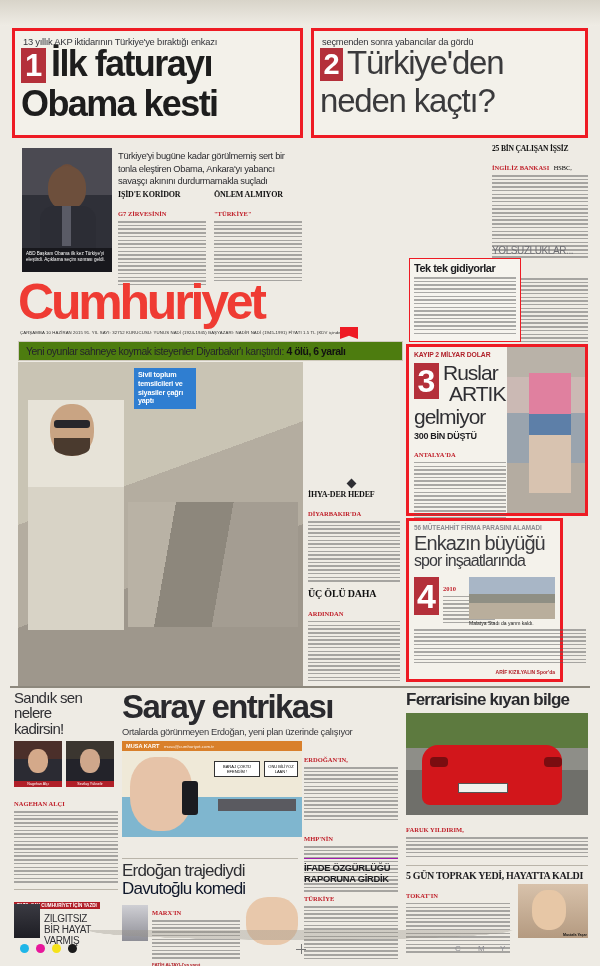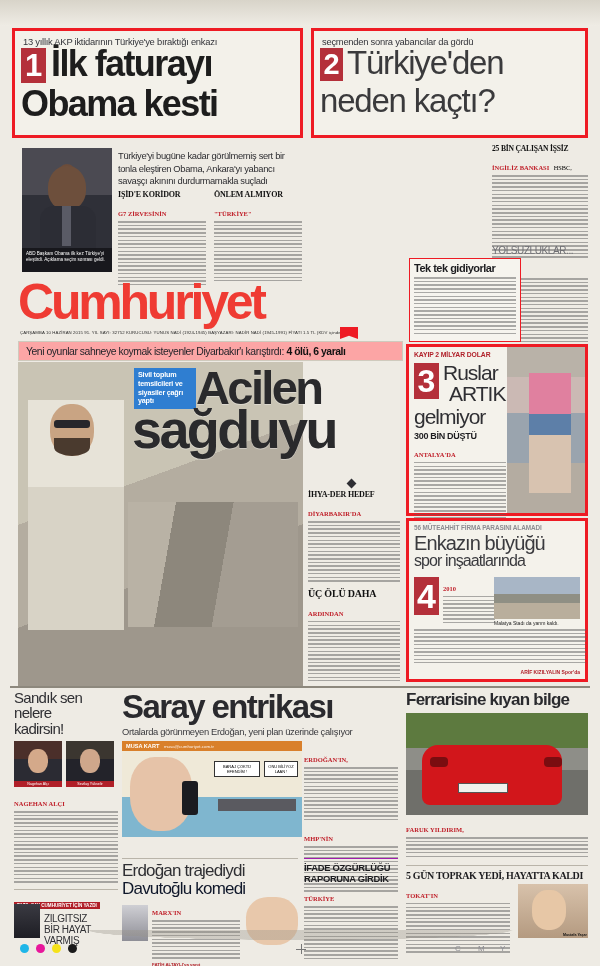--- a/index.html
+++ b/index.html
@@ -64,21 +64,21 @@
     position:absolute; left:18px; top:278px; width:380px; height:48px;
     font-family:"Liberation Sans", sans-serif; font-weight:bold;
     font-size:50px; color:#ef3b33; letter-spacing:-3.2px; line-height:48px;
   }
   #dateline {
     position:absolute; left:20px; top:330px; width:380px;
     font-size:4.3px; color:#2c2c2c; letter-spacing:.1px; white-space:nowrap;
   }
   #flash {
     position:absolute; left:18px; top:341px; width:385px; height:20px;
-    background:#fca5a5; border:1px solid #cfcabd;
+    background:#4d7c0f; border:1px solid #cfcabd;
     font-size:10.4px; color:#24242a; letter-spacing:-.45px;
     padding:4px 7px; white-space:nowrap; overflow:hidden;
   }
   #flash b { color:#111; }
 
   
   #mainPhoto {
     position:absolute; left:18px; top:362px; width:285px; height:325px;
     background:
       linear-gradient(160deg,#c9c4b4 0 38%, #b4ada0 38% 62%, #9e978c 62% 100%);
@@ -92,21 +92,21 @@
     position:absolute; left:134px; top:368px; width:62px; height:41px;
     background:#2f7ed1; color:#fff; font-size:7.2px; font-weight:bold;
     line-height:1.22; padding:3px 4px; letter-spacing:-.2px;
   }
 
   
   .col { position:absolute; }
 
   
   #box3 { left:406px; top:344px; width:182px; height:172px; background:#f4f2eb; }
-  #box4 { left:406px; top:518px; width:182px; height:164px; background:#f4f2eb; }
+  #box4 { left:406px; top:518px; width:157px; height:164px; background:#f4f2eb; }
   #tekTek { position:absolute; left:409px; top:258px; width:112px; height:84px;
             background:#f6f4ee; border:1.6px solid #ee1b24; padding:3px 4px; }
 
   
   #bottomRule { position:absolute; left:10px; top:686px; width:580px; height:2px; background:#8d887d; }
   #sandikCol { position:absolute; left:14px; top:690px; width:104px; }
   #sarayCol  { position:absolute; left:122px; top:690px; width:278px; }
   #ferrariCol{ position:absolute; left:406px; top:690px; width:182px; }
   .cmyk { position:absolute; display:flex; gap:7px; left:20px; top:944px; }
   .cmyk i { width:9px; height:9px; border-radius:50%; display:block; }
@@ -196,24 +196,20 @@
                 background:linear-gradient(#e7e3d8 0 38%, #d8d3c6 38% 100%);"></div>
     <div style="position:absolute;left:32px;top:42px;width:44px;height:52px;border-radius:46%;background:#c9a483;"></div>
     <div style="position:absolute;left:36px;top:58px;width:36px;height:8px;background:#26262b;border-radius:3px;"></div>
     <div style="position:absolute;left:36px;top:76px;width:36px;height:18px;border-radius:0 0 50% 50%;background:#4a3a2e;"></div>
     <div style="position:absolute;left:110px;top:140px;width:170px;height:125px;
                 background:linear-gradient(100deg,#b9b2a5 0 25%, #8d877c 25% 55%, #a49d92 55% 100%);"></div>
 
   </div>
 
   <div id="blueBadge">Sivil toplum temsilcileri ve siyasiler çağrı yaptı</div>
-  <div id="mainHeadWrap">
-    <div class="mainhead" style="font-size:47px;margin-left:68px;">Acilen</div>
-    <div class="mainhead" style="font-size:54px;margin-left:4px;margin-top:-4px;">sağduyu</div>
-  </div>
 
   <div class="col" style="left:308px;top:480px;width:92px;">
     <div style="width:7px;height:7px;background:#2e2e33;transform:rotate(45deg);margin:0 0 3px 40px;"></div>
     <div class="secthead">İHYA-DER HEDEF</div>
     <div style="margin-top:3px;">
       <span class="redlead">DİYARBAKIR'DA</span>
     </div>
     <div class="body-lines tight" style="height:62px;margin-top:1px;"></div>
     <div class="secthead" style="margin-top:5px;font-size:10px;">ÜÇ ÖLÜ DAHA</div>
     <div style="margin-top:3px;">

